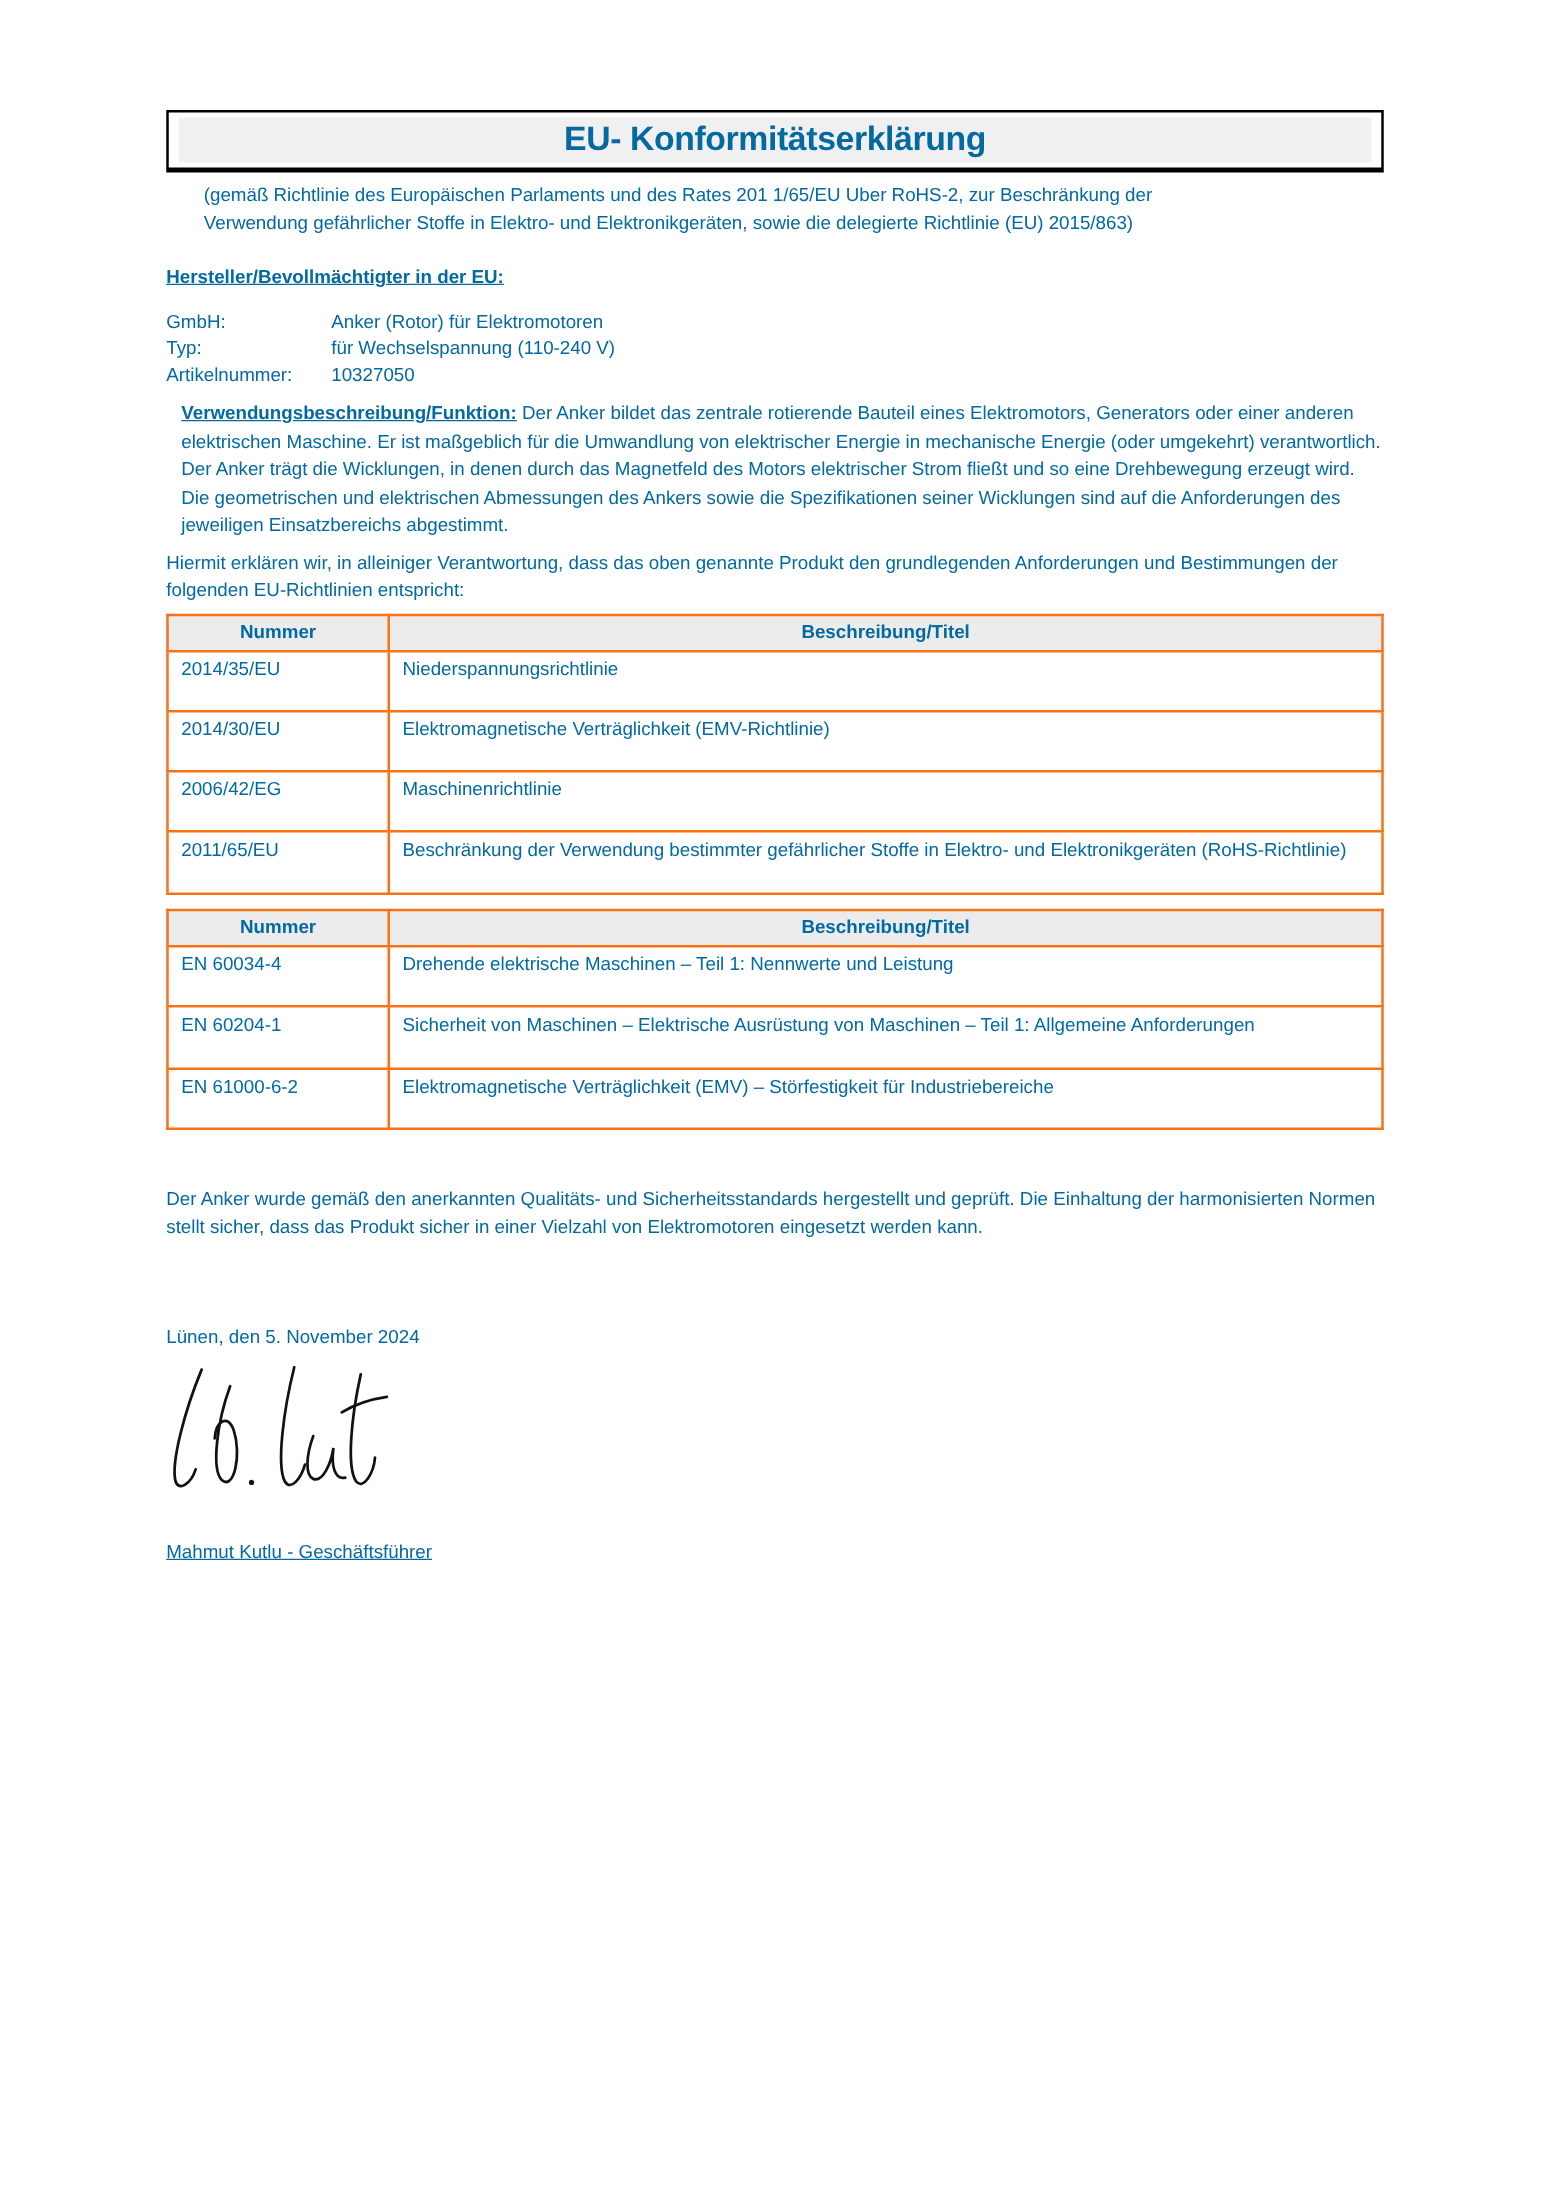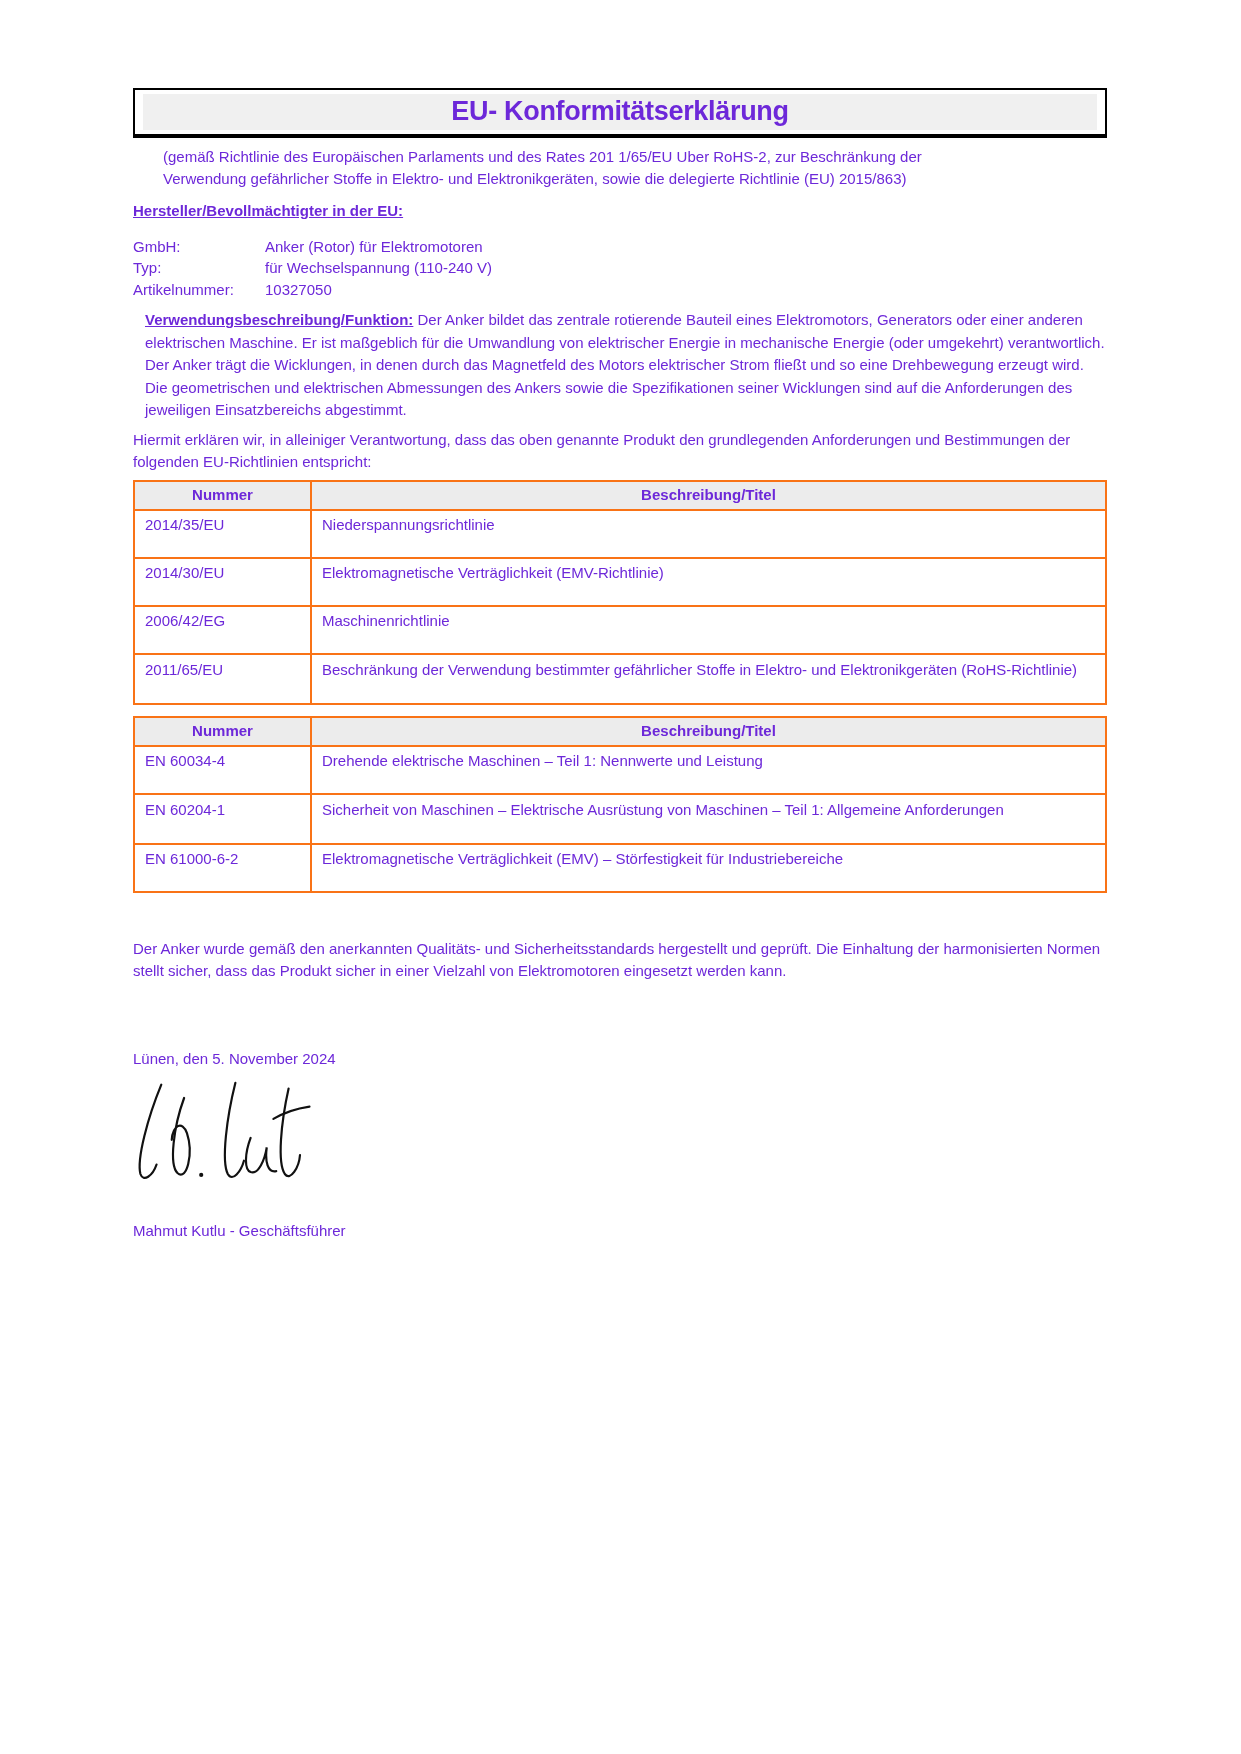--- a/index.html
+++ b/index.html
@@ -3,21 +3,21 @@
 <meta charset="utf-8">
 <style>
   html, body { margin: 0; padding: 0; background: #ffffff; }
   .page {
     position: relative;
     width: 1241px;
     height: 1754px;
     background: #ffffff;
     overflow: hidden;
     font-family: "Liberation Sans", sans-serif;
-    color: #6d28d9;
+    color: #0369a1;
   }
   .content {
     position: absolute;
     left: 133px;
     top: 88px;
     width: 974px;
     font-size: 15px;
     line-height: 21.5px;
   }
 
@@ -42,21 +42,21 @@
     letter-spacing: -0.3px;
     white-space: nowrap;
   }
 
   .subtitle {
     margin: 8px 0 0 30px;
     width: 822px;
   }
 
   .section-heading {
-    margin-top: 11px;
+    margin-top: 22px;
     font-weight: bold;
     text-decoration: underline;
   }
 
   .addr div { line-height: 21.5px; }
 
   .product { margin-top: 14px; }
   .product-row { display: flex; line-height: 21.5px; }
   .product-row .plabel { width: 132px; flex: 0 0 132px; }
 
@@ -94,21 +94,21 @@
     font-weight: bold;
     text-decoration: underline;
   }
 
   .closing { margin-top: 45px; line-height: 22.5px; }
 
   .date-line { margin-top: 65px; }
 
   .signature-svg { display: block; margin: 8px 0 0 -4px; }
 
-  .signatory { margin-top: 25px; }
+  .signatory { margin-top: 25px; text-decoration: underline; }
 </style>
 </head>
 <body>
 
 <div class="page">
   <div class="content">
 
     <div class="title-box">
       <div class="title-inner">
         <span class="title-text">EU- Konformitätserklärung</span>

